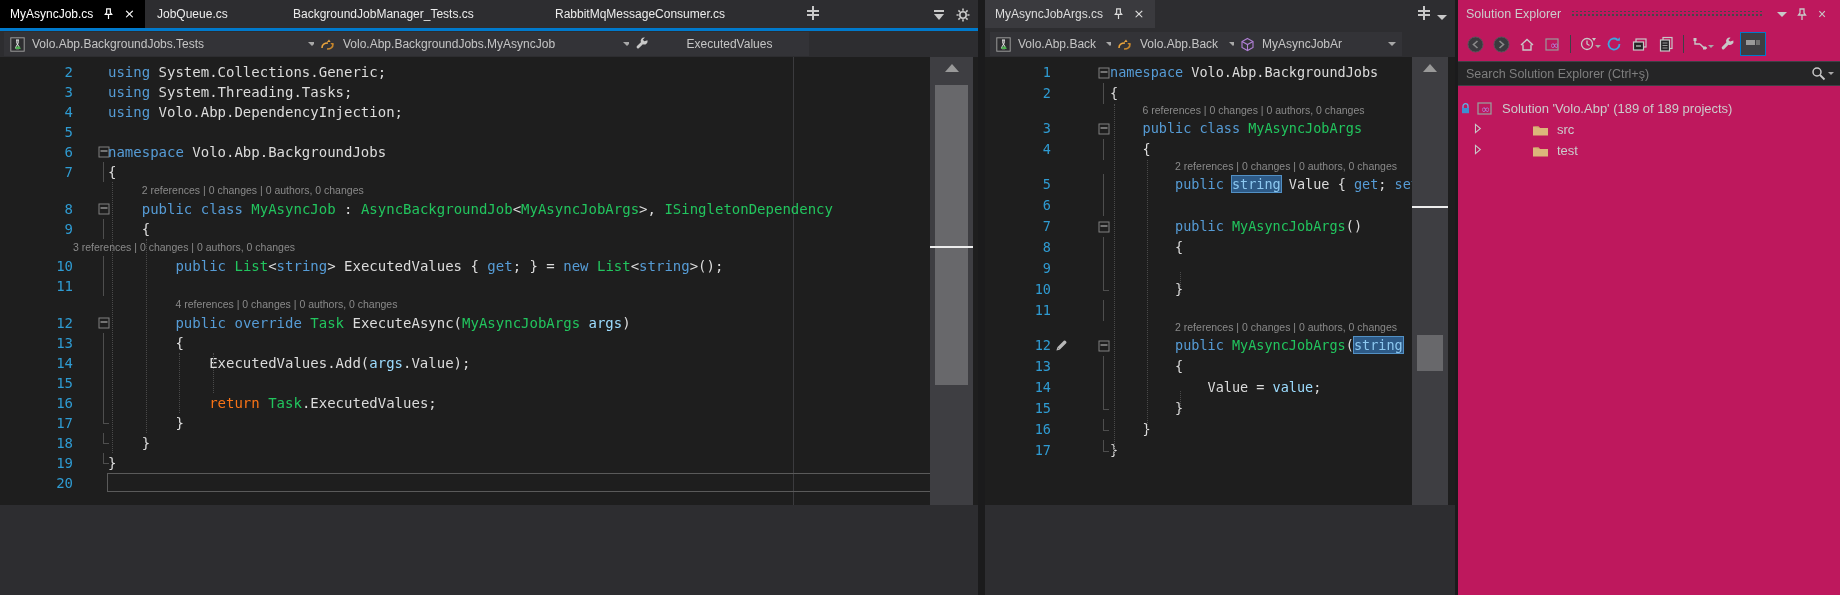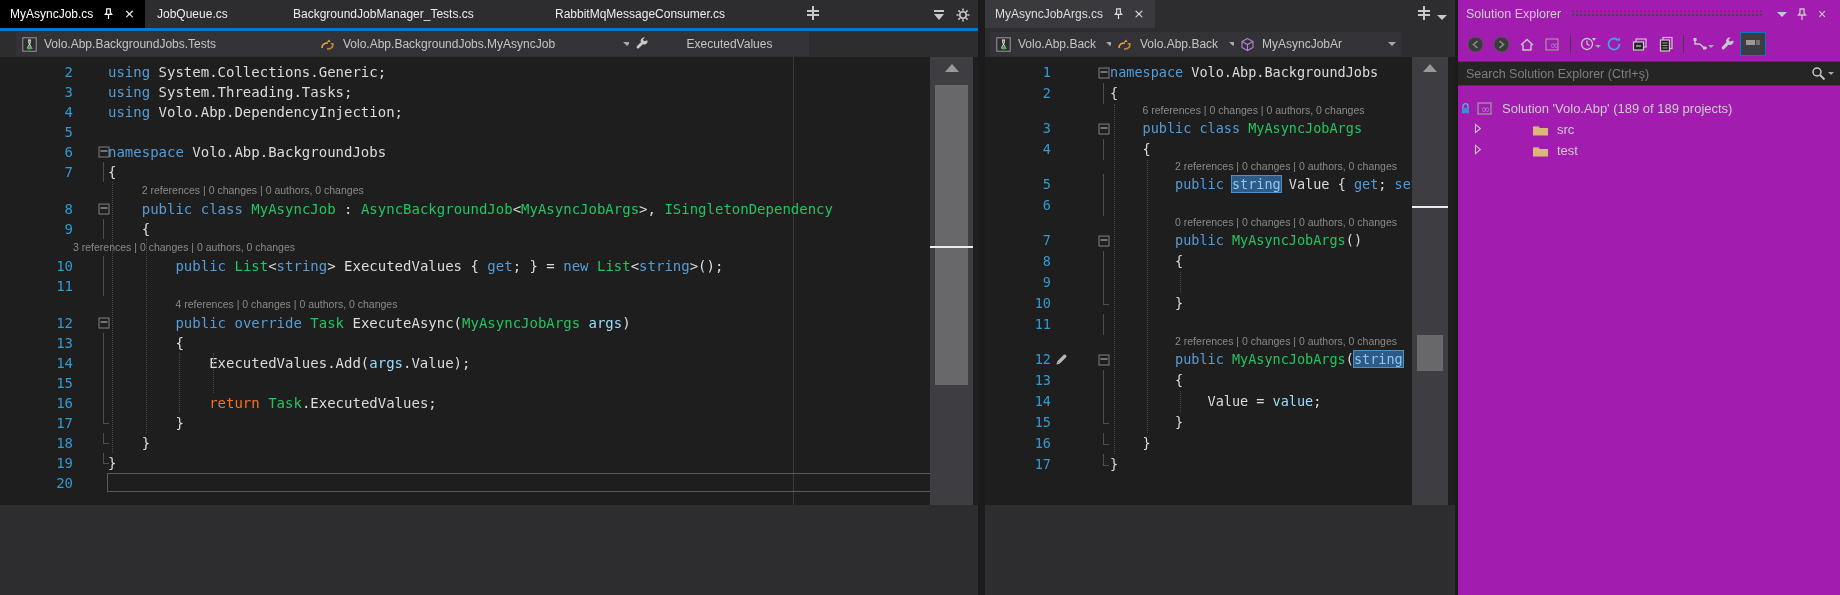--- a/index.html
+++ b/index.html
@@ -29,21 +29,21 @@
   .ovf:before{content:"";position:absolute;left:0;right:0;top:0;height:2px;background:#C8C8C8;}
   .ovf:after{content:"";position:absolute;left:0;top:4px;border-left:5px solid transparent;border-right:5px solid transparent;border-top:6px solid #C8C8C8;}
   .chev-down{width:0;height:0;border-left:5px solid transparent;border-right:5px solid transparent;border-top:5px solid #C8C8C8;}
   
   .navbar{position:absolute;left:0;right:0;top:31px;height:26px;background:#2D2D30;}
   .nav-cell{position:absolute;top:1px;height:24px;background:#333337;display:flex;align-items:center;
             padding:0 6px;font-size:12px;color:#C5C5C5;overflow:hidden;}
   .nav-cell .nicon{flex:0 0 auto;margin-right:7px;display:inline-flex;}
   .nav-cell .nlabel{flex:1 1 auto;white-space:nowrap;overflow:hidden;}
   .nav-cell .nchev{flex:0 0 auto;margin-left:8px;width:0;height:0;border-left:4px solid transparent;border-right:4px solid transparent;border-top:4px solid #A8A8A8;}
-  #g-left .nav-cell:nth-of-type(1){left:16px;width:306px;align-items:center;}
+  #g-left .nav-cell:nth-of-type(1){left:4px;width:306px;align-items:center;}
   #g-left .nav-cell:nth-of-type(2){left:314px;width:311px;}
   #g-left .nav-cell:nth-of-type(3){left:629px;width:168px;text-align:center;}
   #g-right .nav-cell:nth-of-type(1){left:5px;width:118px;}
   #g-right .nav-cell:nth-of-type(2){left:126px;width:120px;}
   #g-right .nav-cell:nth-of-type(3){left:249px;width:156px;}
   .split-btn{position:absolute;top:3px;width:26px;height:20px;display:flex;align-items:center;justify-content:center;}
   #g-left .split-btn{left:800px;}
   #g-right .split-btn{left:426px;}
   .spliticon{position:relative;width:12px;height:14px;}
   .spliticon:before{content:"";position:absolute;left:5px;top:0;bottom:0;width:2px;background:#C8C8C8;}
@@ -88,21 +88,21 @@
          border-left:7px solid transparent;border-right:7px solid transparent;border-bottom:8px solid #999999;}
   .sb-thumb{position:absolute;left:5px;right:5px;background:#68686B;}
   #g-left .sb-thumb{top:28px;height:300px;}
   #g-right .sb-thumb{top:278px;height:36px;}
   .sb-mark{position:absolute;left:0;right:0;height:2px;background:#ECECEC;}
   #g-left .sb-mark{top:189px;}
   #g-right .sb-mark{top:149px;}
   .bottomstrip{position:absolute;left:0;right:0;top:505px;bottom:0;background:#2D2D30;}
   .vdivider{position:absolute;top:0;bottom:0;background:#1B1B1C;}
   
-  #sol-exp{position:absolute;left:1458px;width:382px;top:0;bottom:0;background:#a21caf;}
+  #sol-exp{position:absolute;left:1458px;width:382px;top:0;bottom:0;background:#be185d;}
   .se-title{position:absolute;left:0;right:0;top:0;height:28px;display:flex;align-items:center;padding:0 8px;
             color:#CCCCCC;font-size:12.5px;}
   .se-grip{flex:1 1 auto;height:6px;margin:0 10px;
            background-image:radial-gradient(#46464A 1px,transparent 1.2px);background-size:4px 4px;background-position:0 2px;}
   .se-tbtn{display:flex;align-items:center;justify-content:center;width:20px;height:20px;color:#C8C8C8;}
   .se-toolbar{position:absolute;left:0;right:0;top:28px;height:32px;display:flex;align-items:center;padding:0 4px;}
   .se-toolbar .tbi{width:26px;height:24px;display:flex;align-items:center;justify-content:center;position:relative;}
   .se-toolbar .tbsep{width:1px;height:18px;background:#3F3F46;margin:0 4px;}
   .tbi.hl{border:1px solid #007ACC;background:#3E3E42;box-sizing:border-box;}
   .tbi .mini-chev{position:absolute;right:0px;bottom:8px;width:0;height:0;border-left:3px solid transparent;border-right:3px solid transparent;border-top:3px solid #A8A8A8;}
@@ -434,21 +434,20 @@
             </span>
             <span class="code"><span class="tok-p">        </span><span class="tok-k">public</span><span class="tok-p"> </span><span class="tok-h">string</span><span class="tok-p"> Value { </span><span class="tok-k">get</span><span class="tok-p">; </span><span class="tok-k">set</span><span class="tok-p">; }</span></span>
           </div>
           <div class="row">
             <span class="ln">6</span>
             <span class="fm">
               <span class="fline"></span>
             </span>
             <span class="code"></span>
           </div>
-          <div class="lens" style="padding-left: 190.04px;">0 references | 0 changes | 0 authors, 0 changes</div>
           <div class="row">
             <span class="ln">7</span>
             <span class="fm">
               <span class="fbox"></span>
             </span>
             <span class="code"><span class="tok-p">        </span><span class="tok-k">public</span><span class="tok-p"> </span><span class="tok-y">MyAsyncJobArgs</span><span class="tok-p">()</span></span>
           </div>
           <div class="row">
             <span class="ln">8</span>
             <span class="fm">

